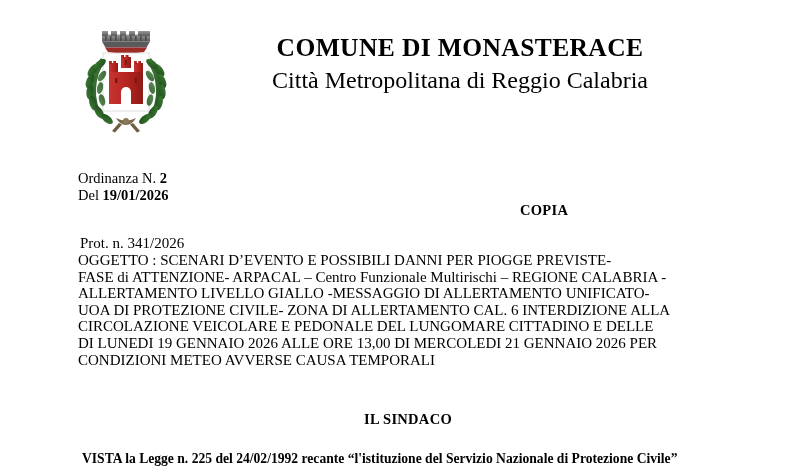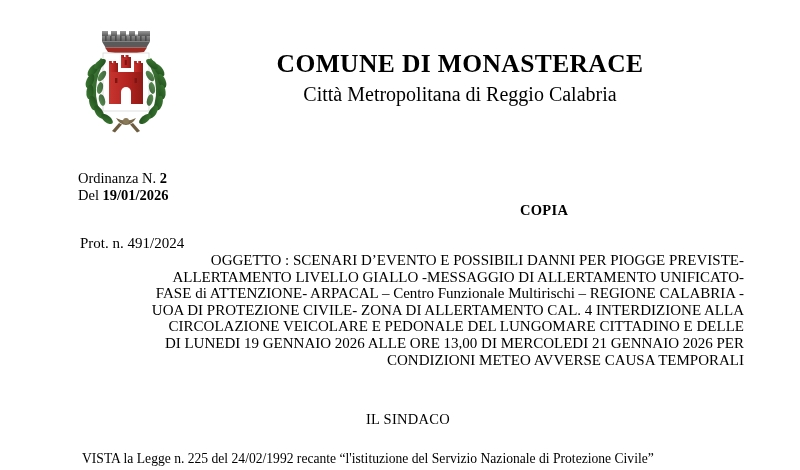--- a/index.html
+++ b/index.html
@@ -30,31 +30,30 @@
     top: 26px;
     width: 108px;
     height: 112px;
   }
   .header-titles {
     position: absolute;
     left: 180px;
     top: 34px;
     width: 560px;
     text-align: center;
-    margin-top: 16px;
   }
   .title-main {
     font-size: 25.5px;
     font-weight: bold;
     letter-spacing: 0.4px;
     line-height: 1.12;
     white-space: nowrap;
   }
   .title-sub {
-    font-size: 20px;
+    font-size: 24px;
     font-weight: normal;
     line-height: 1.2;
     margin-top: 3px;
     white-space: nowrap;
   }
 
   
   .meta-block {
     position: absolute;
     left: 78px;
@@ -90,44 +89,44 @@
   .oggetto-block {
     position: absolute;
     left: 78px;
     top: 252px;
     width: 666px;
     font-size: 15px;
     line-height: 16.6px;
   }
   .oggetto-block .ol {
     white-space: nowrap;
-    text-align: right;
   }
 
   
   .sindaco {
     position: absolute;
     left: 78px;
     top: 411px;
     width: 660px;
     text-align: center;
     font-size: 14.5px;
-    font-weight: normal;
+    font-weight: bold;
     letter-spacing: 0.3px;
   }
 
   
   .vista-line {
     position: absolute;
     left: 82px;
     top: 450px;
     width: 660px;
     font-size: 13.6px;
     line-height: 17px;
     white-space: nowrap;
+    font-weight: bold;
   }
 </style>
 </head>
 <body>
 
 <div class="doc-header">
 
   <svg class="emblem" viewBox="0 0 108 112" aria-hidden="true">
     <defs>
       <linearGradient id="gCrown" x1="0" y1="0" x2="0" y2="1">
@@ -241,27 +240,27 @@
     <span class="meta-label">Ordinanza N.</span>
     <span class="meta-value">2</span>
     <span class="copia">COPIA</span>
   </div>
   <div class="meta-row">
     <span class="meta-label">Del</span>
     <span class="meta-value">19/01/2026</span>
   </div>
 </div>
 
-<div class="prot-line">Prot. n. 491/2024</div>
+<div class="prot-line">Prot. n. 341/2026</div>
 
 <div class="oggetto-block">
   <div class="ol">OGGETTO : SCENARI D’EVENTO E POSSIBILI DANNI PER PIOGGE PREVISTE-</div>
+  <div class="ol">FASE di ATTENZIONE- ARPACAL – Centro Funzionale Multirischi –  REGIONE CALABRIA -</div>
   <div class="ol">ALLERTAMENTO LIVELLO GIALLO -MESSAGGIO DI ALLERTAMENTO UNIFICATO-</div>
-  <div class="ol">FASE di ATTENZIONE- ARPACAL – Centro Funzionale Multirischi –  REGIONE CALABRIA -</div>
-  <div class="ol">UOA DI PROTEZIONE CIVILE- ZONA DI ALLERTAMENTO CAL. 4 INTERDIZIONE ALLA</div>
+  <div class="ol">UOA DI PROTEZIONE CIVILE- ZONA DI ALLERTAMENTO CAL. 6 INTERDIZIONE ALLA</div>
   <div class="ol">CIRCOLAZIONE VEICOLARE  E PEDONALE  DEL LUNGOMARE CITTADINO E DELLE</div>
   <div class="ol">DI LUNEDI 19 GENNAIO 2026 ALLE ORE 13,00 DI MERCOLEDI 21 GENNAIO 2026 PER</div>
   <div class="ol">CONDIZIONI METEO AVVERSE CAUSA TEMPORALI</div>
 </div>
 
 <div class="sindaco">IL SINDACO</div>
 
 <div class="vista-line">VISTA  la Legge n. 225 del 24/02/1992 recante “l'istituzione del Servizio Nazionale di Protezione Civile”</div>
 
 </body></html>

